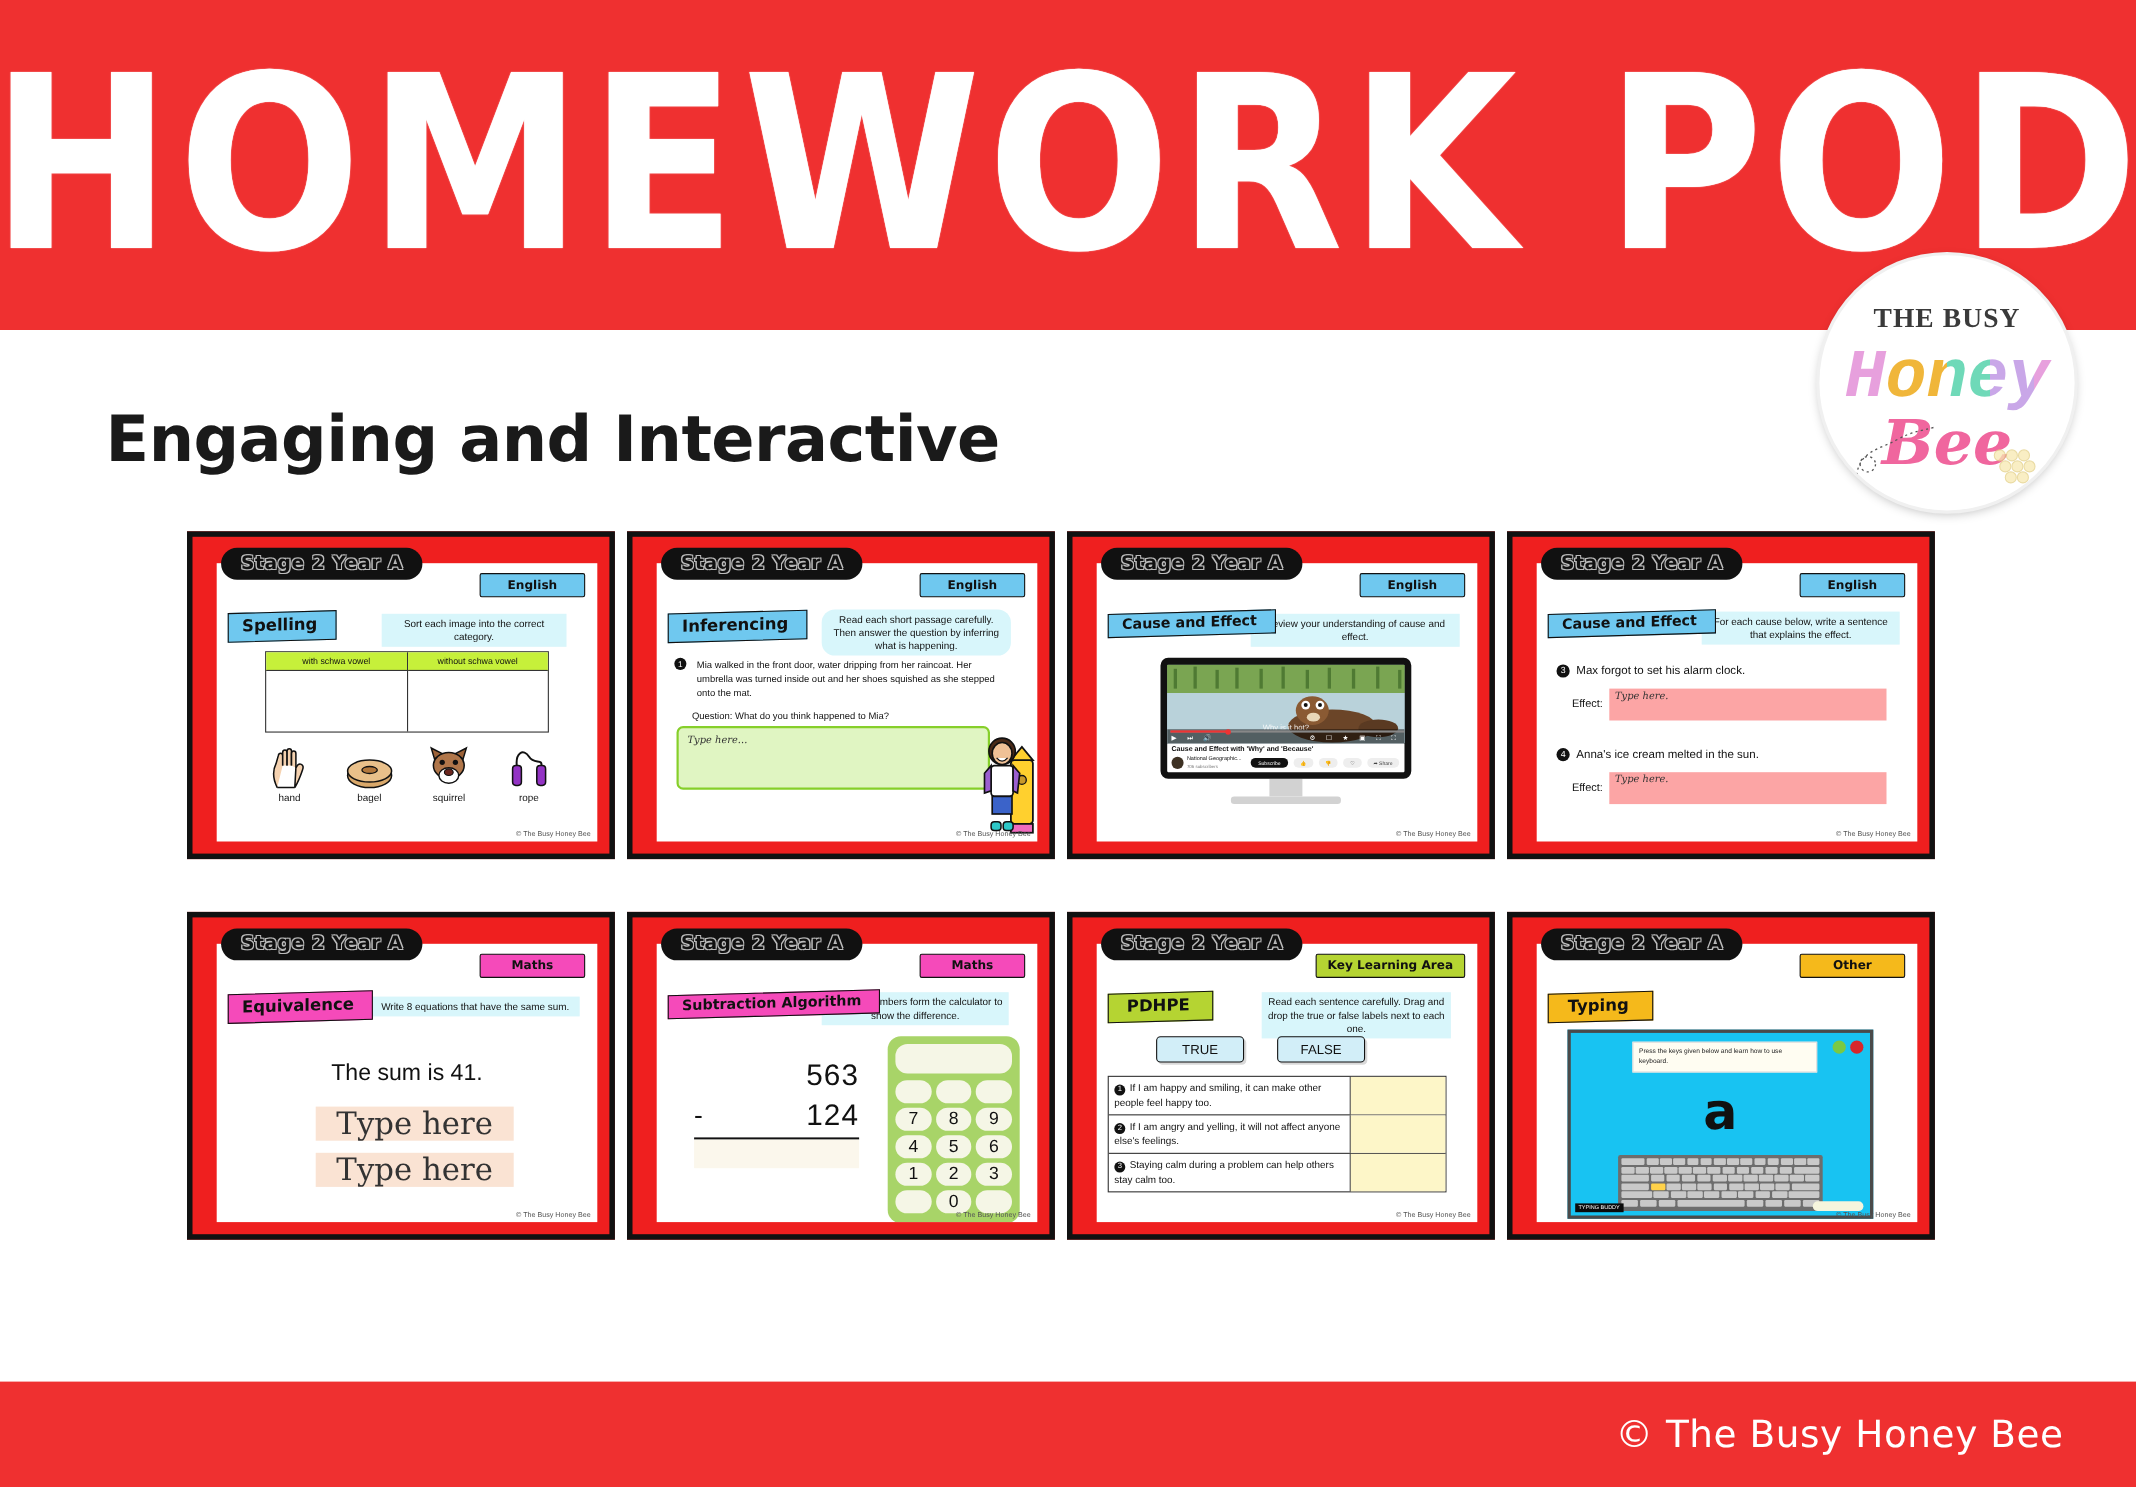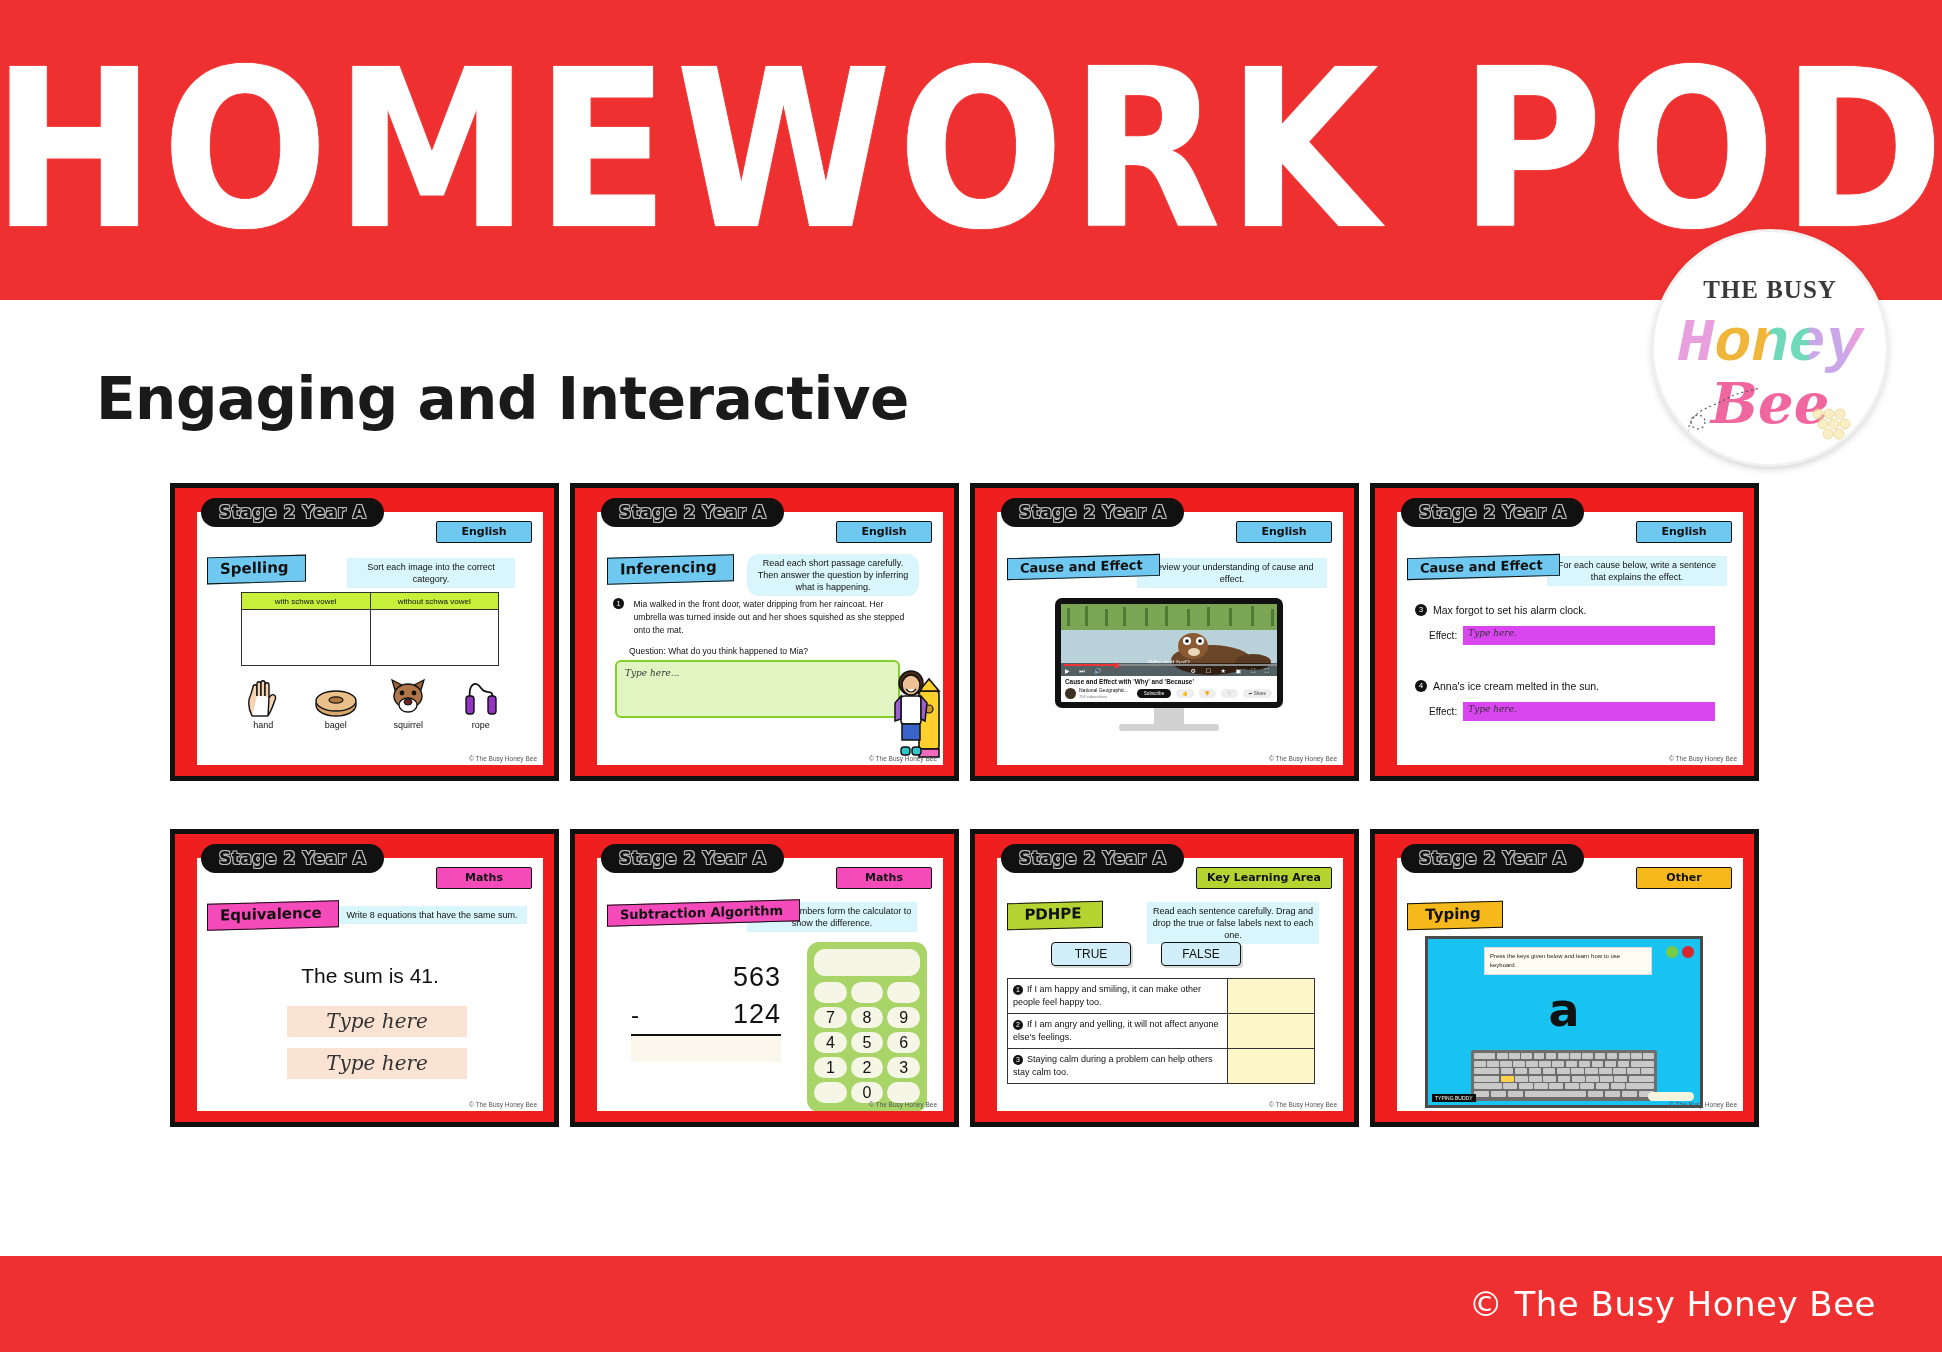--- a/index.html
+++ b/index.html
@@ -219,34 +219,34 @@
     font-family:"Liberation Sans", sans-serif; font-size:10.5px; color:#111;
     display:flex; align-items:flex-start;
   }
   .ce-num{
     width:12px; height:12px; border-radius:50%; background:#111; color:#fff;
     font-size:8px; line-height:12px; text-align:center; margin-right:6px; flex:none;
   }
   .ce-effect{ display:flex; align-items:center; margin-top:10px; margin-left:14px;}
   .ce-lab{ font-family:"Liberation Sans", sans-serif; font-size:10px; color:#111; margin-right:6px;}
   .ce-field{
-    flex:1; height:19px; background:#d946ef;
+    flex:1; height:29px; background:#fca5a5;
     font-family:"DejaVu Serif", serif; font-style:italic; font-size:9px; color:#333;
     padding-left:5px; line-height:15px;
   }
 
   
   .eq-sum{
     position:absolute; left:0; top:106px; width:100%; text-align:center;
     font-family:"Liberation Sans", sans-serif; font-size:21px; color:#111;
   }
   .eq-field{
     position:absolute; left:90px; width:180px; height:31px;
     background:#fae3d3; text-align:center; line-height:31px;
-    font-family:"DejaVu Serif", serif; font-style:italic; font-size:20px; color:#333;
+    font-family:"DejaVu Serif", serif; font-size:28px; color:#333;
   }
 
   
   .sub-sum{ position:absolute; left:34px; top:104px; width:150px; text-align:right;
     font-family:"Liberation Sans", sans-serif; color:#111; }
   .sub-n1{ font-size:27px; letter-spacing:1px;}
   .sub-row2{ display:flex; align-items:center; justify-content:space-between; margin-top:6px;}
   .sub-minus{ font-size:24px; }
   .sub-n2{ font-size:27px; letter-spacing:1px;}
   .sub-rule{ height:2px; background:#111; margin-top:4px;}

